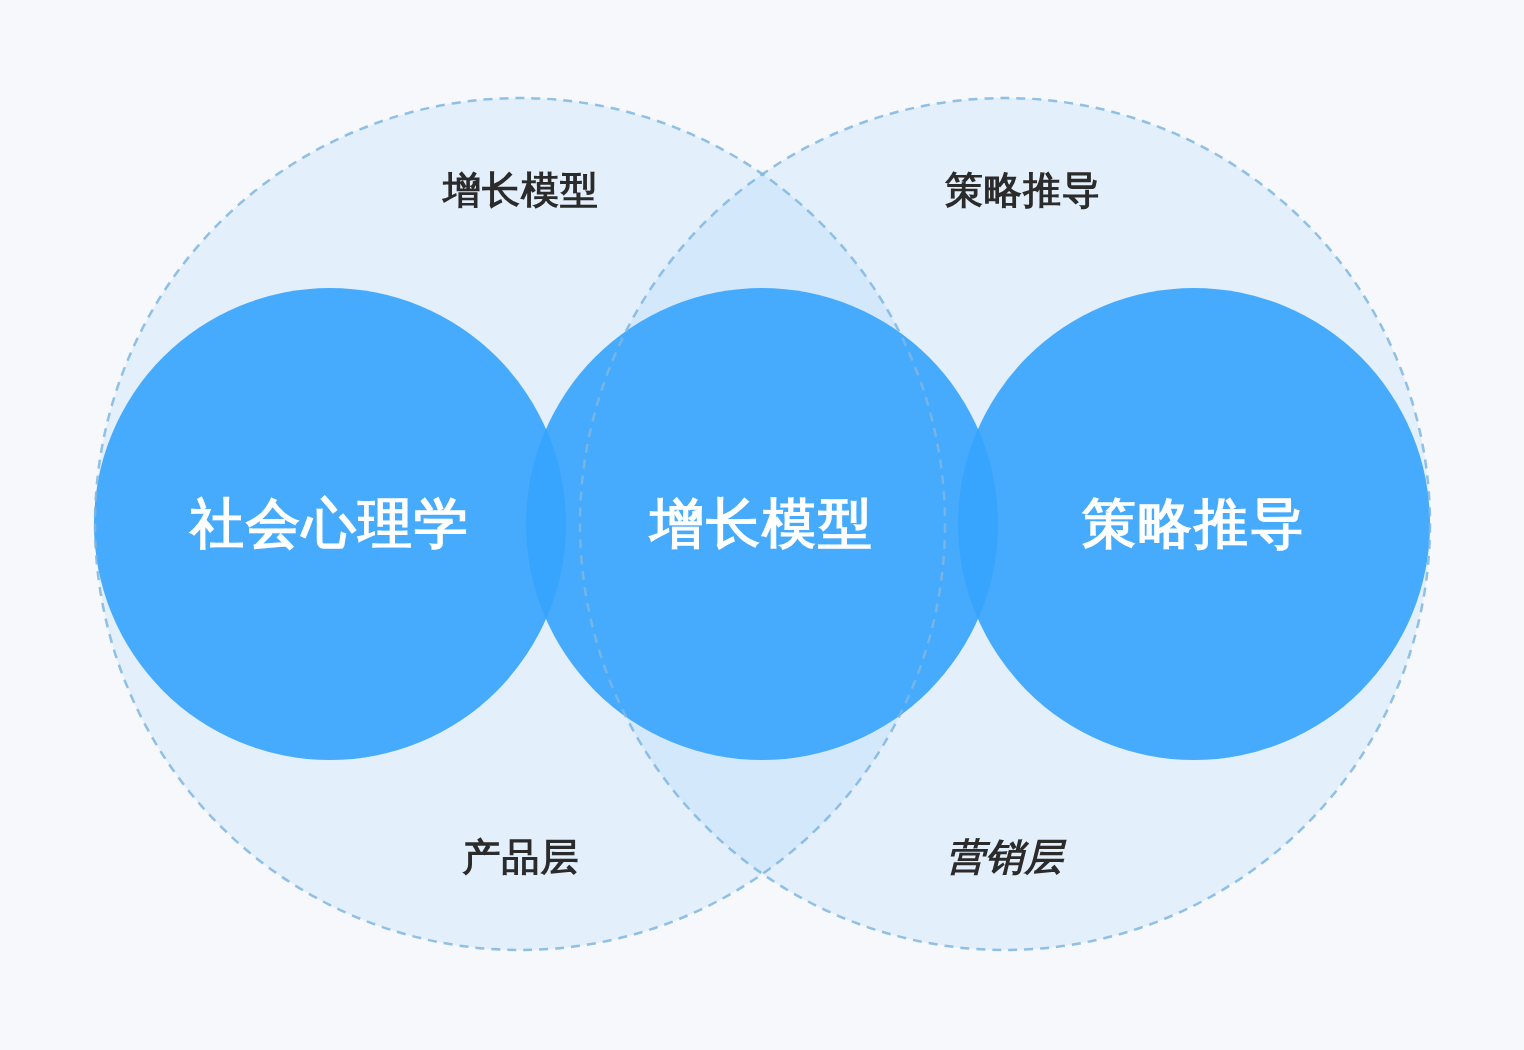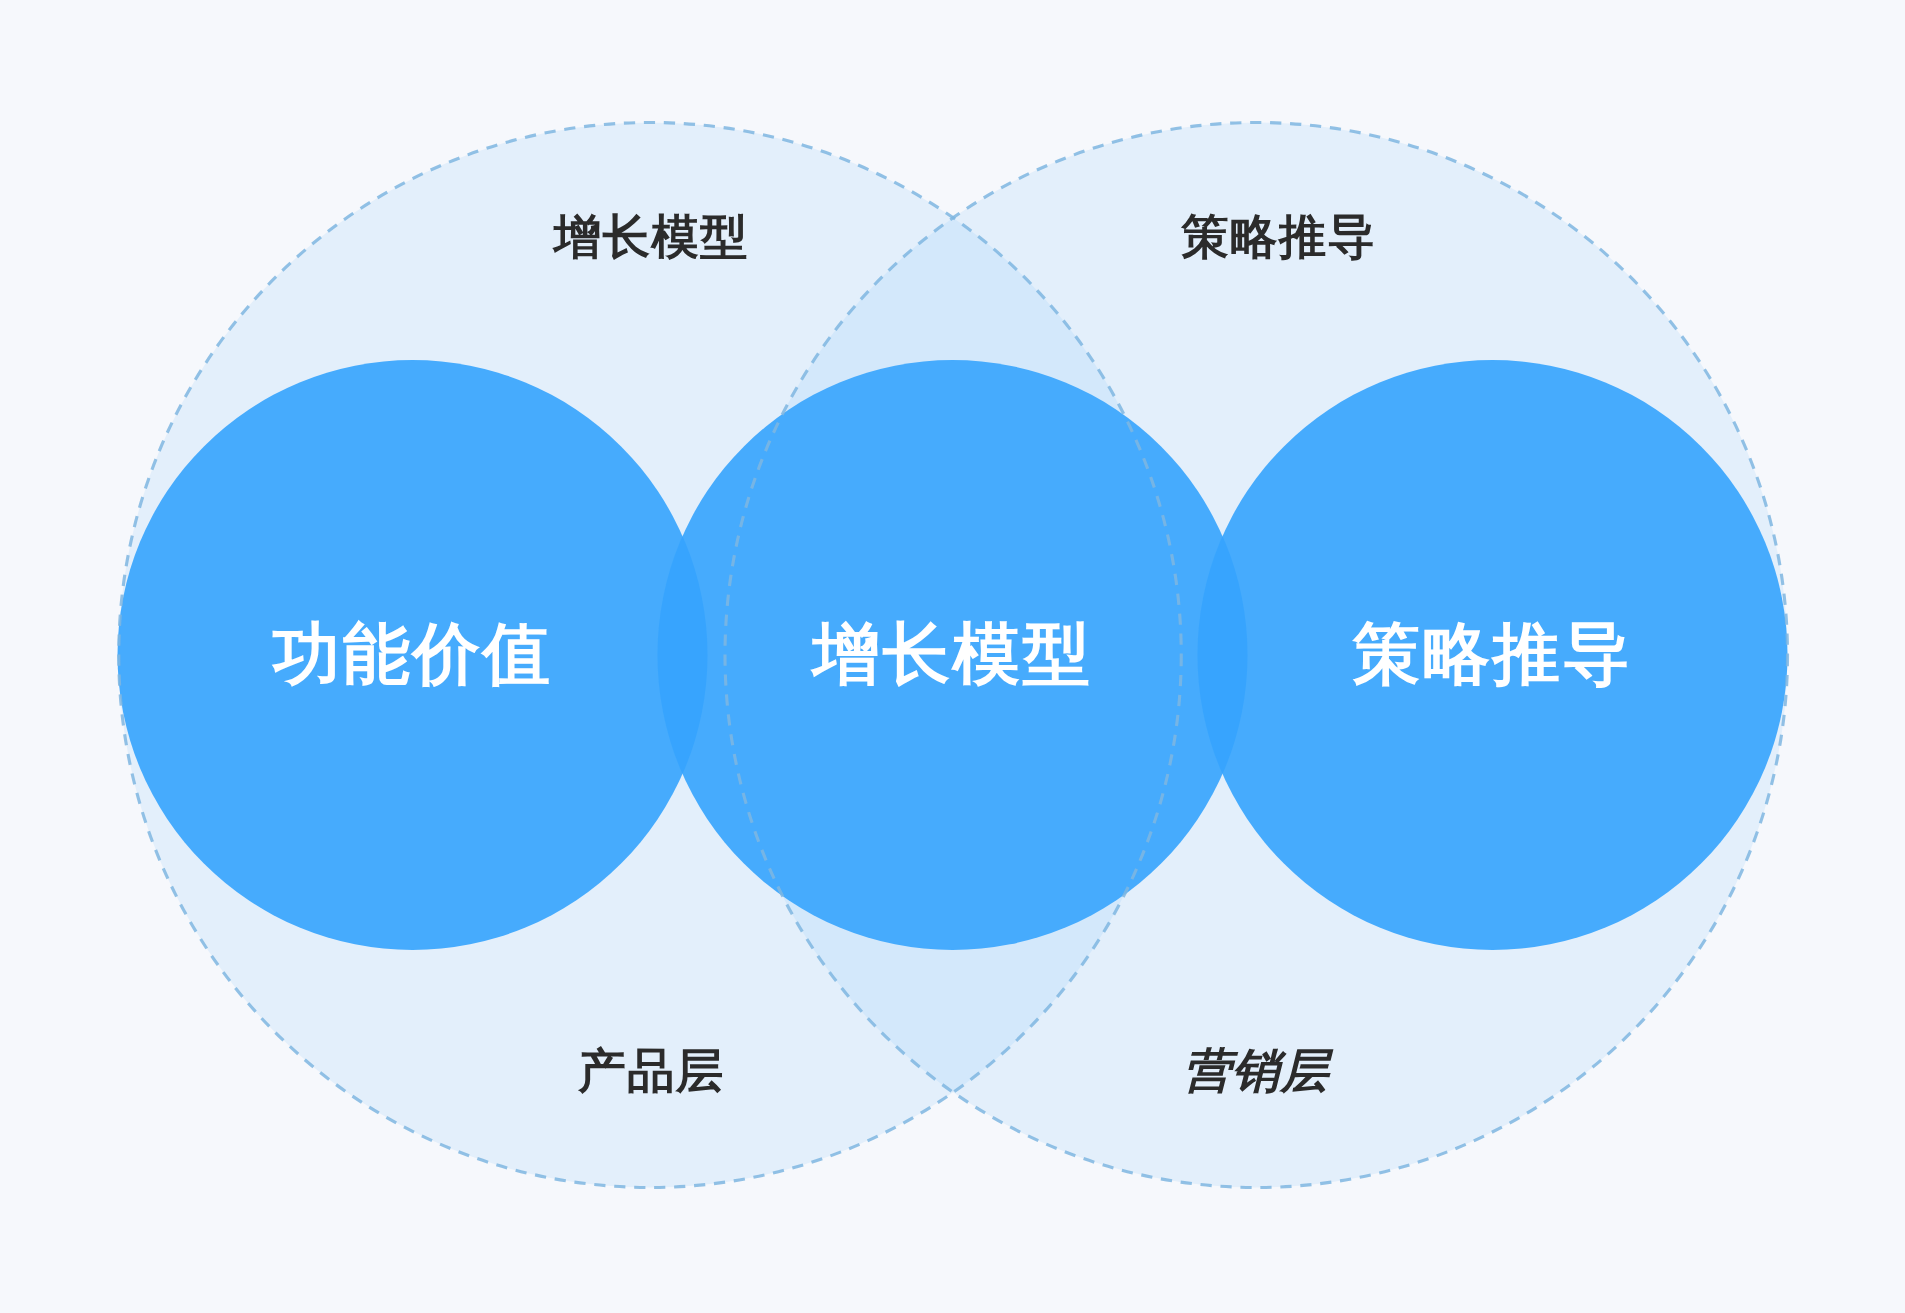--- a/index.html
+++ b/index.html
@@ -47,15 +47,15 @@
 
   <ellipse cx="520" cy="524" rx="425" ry="426" fill="none" stroke="#7fb6e0" stroke-width="2.5" stroke-dasharray="9 7" stroke-opacity="0.85"></ellipse>
   <ellipse cx="1005" cy="524" rx="425" ry="426" fill="none" stroke="#7fb6e0" stroke-width="2.5" stroke-dasharray="9 7" stroke-opacity="0.85"></ellipse>
 </svg>
 
 <div class="label outer-label" style="left:521px; top:190px;">增长模型</div>
 <div class="label outer-label" style="left:1005px; top:190px;margin-left:18px;">策略推导</div>
 <div class="label outer-label" style="left:521px; top:857px;font-family:Liberation Serif, serif;">产品层</div>
 <div class="label outer-label" style="left:1005px; top:857px;font-style:italic;">营销层</div>
 
-<div class="label inner-label" style="left:330px; top:524px;">功能价值</div>
+<div class="label inner-label" style="left:330px; top:524px;">社会心理学</div>
 <div class="label inner-label" style="left:762px; top:524px;">增长模型</div>
 <div class="label inner-label" style="left:1194px; top:524px;">策略推导</div>
 
 </body></html>

